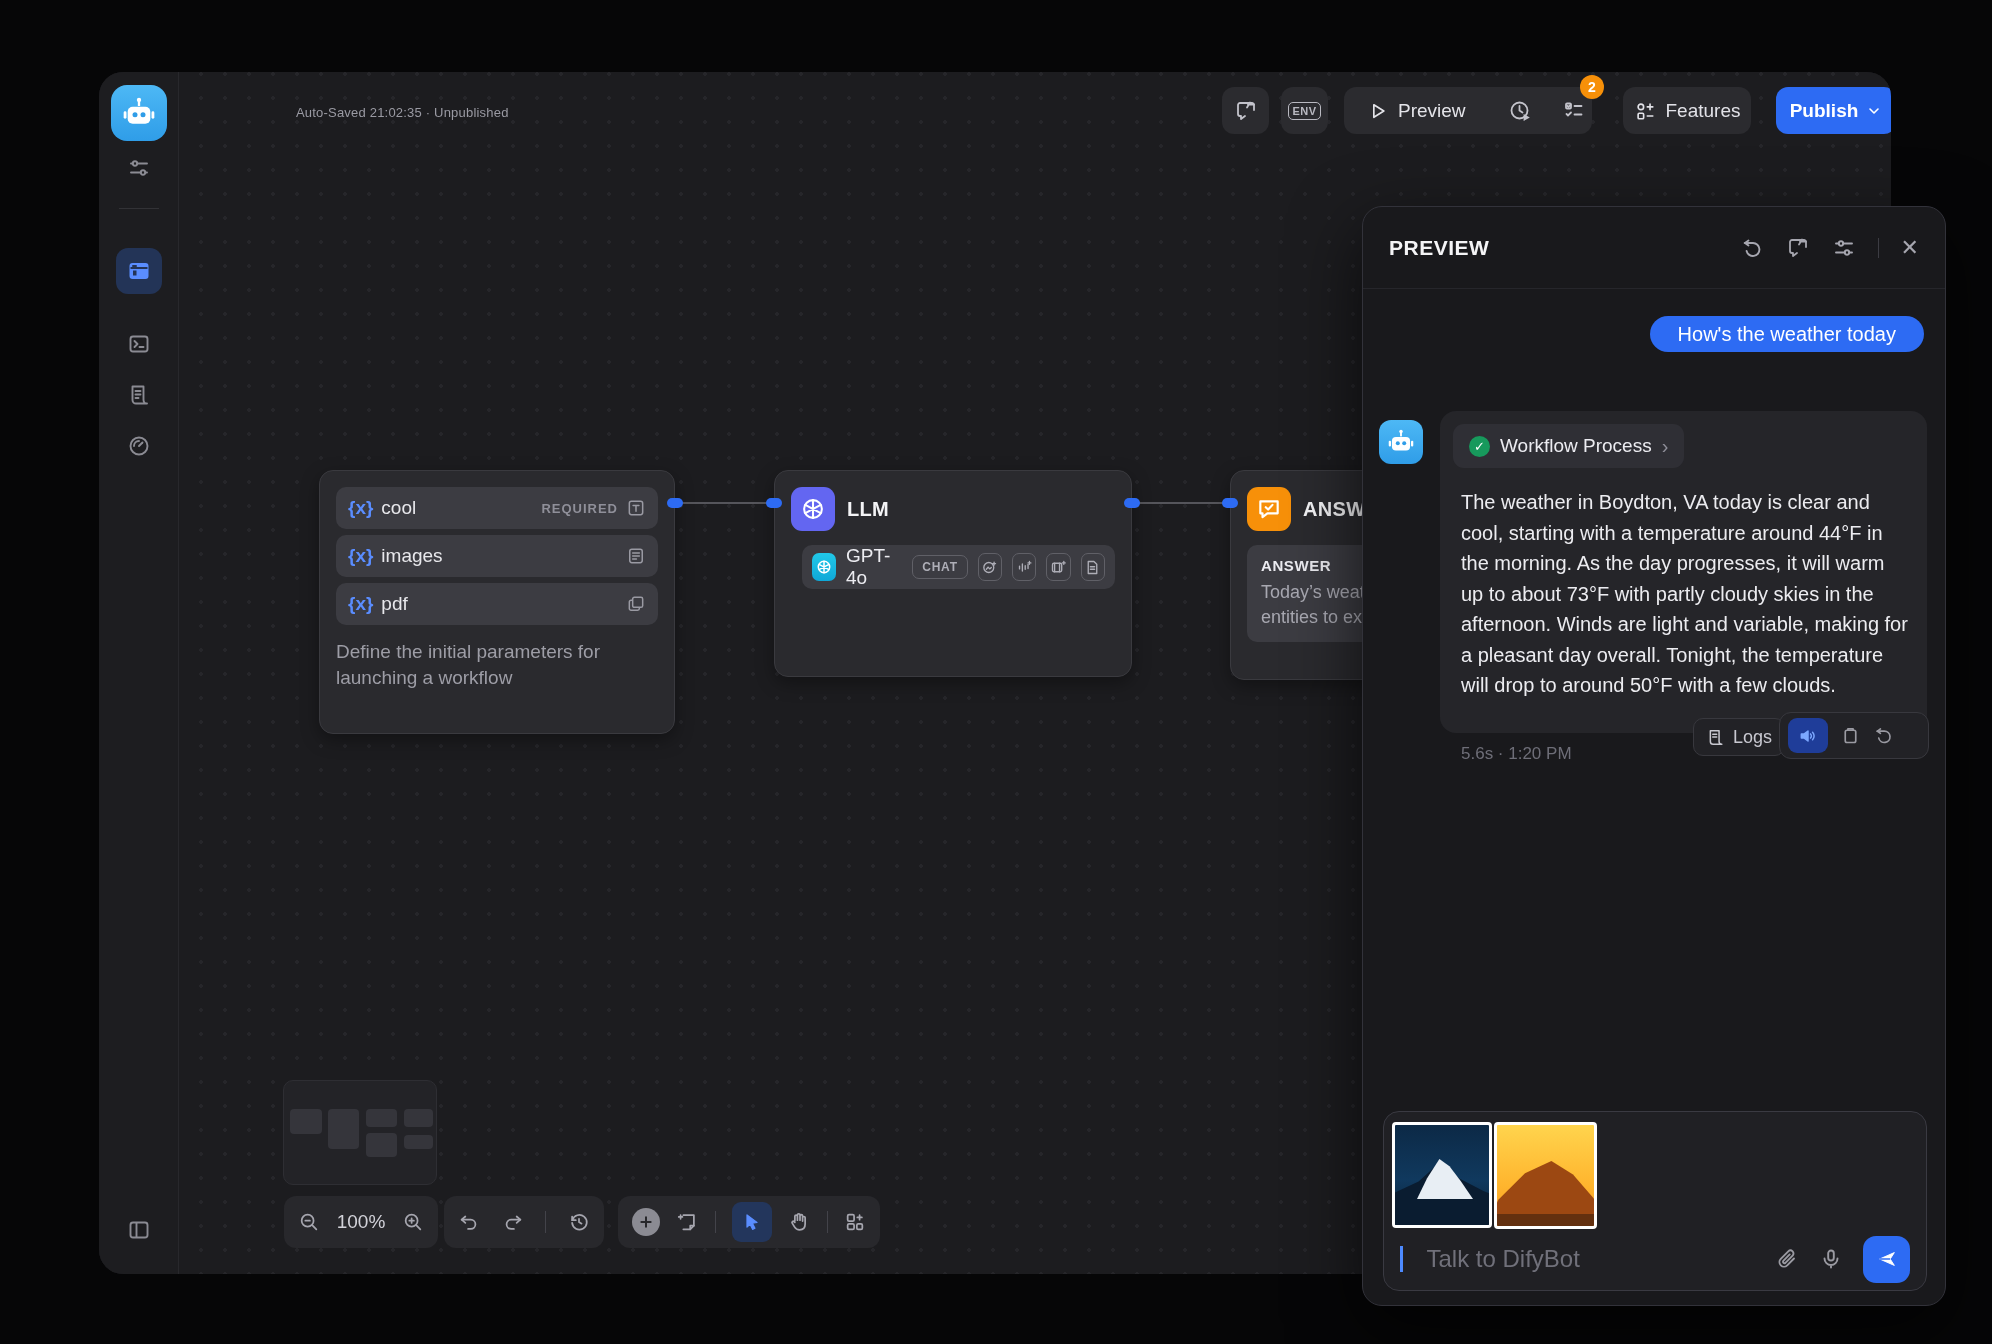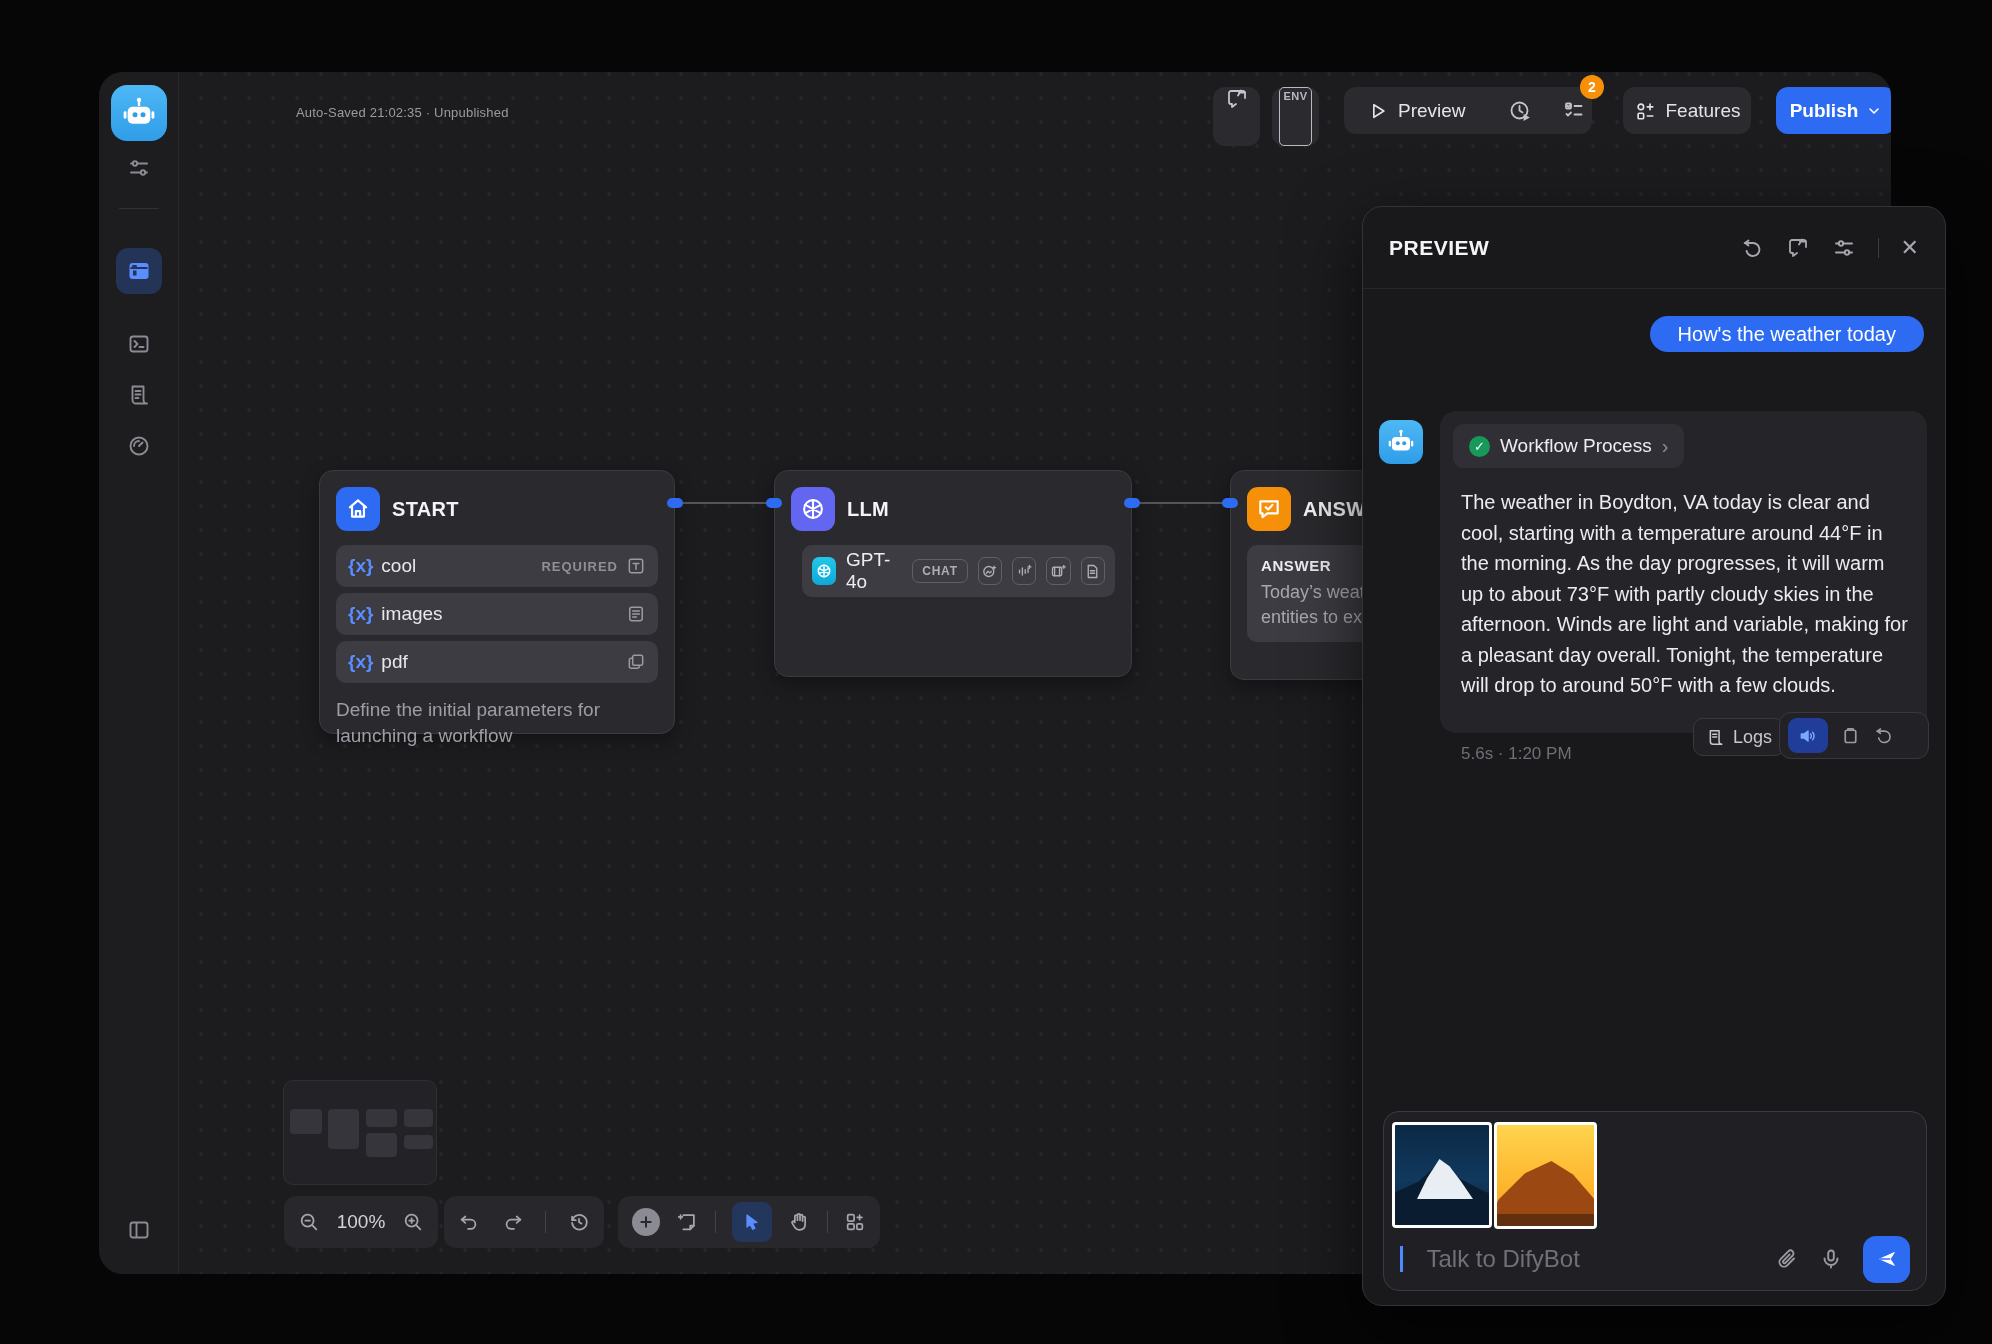--- a/index.html
+++ b/index.html
@@ -21,22 +21,22 @@
   .logo { position:absolute; left:12px; top:13px; width:56px; height:56px; border-radius:16px;
           background:linear-gradient(180deg,#4db8f5,#2f9de8);
           display:flex; align-items:center; justify-content:center; }
   .side-ic { position:absolute; left:17px; width:46px; height:46px; border-radius:12px;
              display:flex; align-items:center; justify-content:center; color:#8b8b93; }
   .side-ic.sel { background:#233457; color:#5a8dff; }
   .side-div { position:absolute; left:20px; top:136px; width:40px; height:1px; background:#323236; }
 
   
   .autosave { position:absolute; left:117px; top:33px; font-size:13px; color:#9a9aa3; letter-spacing:.2px; }
-  .tb-btn { position:absolute; top:15px; height:59px; border-radius:12px; background:#2b2b2f;
-            display:flex; justify-content:center; color:#c3c3cb; }
+  .tb-btn { position:absolute; top:15px; height:47px; border-radius:12px; background:#2b2b2f;
+            display:flex; align-items:center; justify-content:center; color:#c3c3cb;margin-left:9px; }
   .tb-group { position:absolute; left:1165px; top:15px; width:248px; height:47px; border-radius:12px;
               background:#2b2b2f; display:flex; align-items:center; color:#e4e4e9; }
   .tb-group .vdiv { width:1px; height:22px; background:#46464c; }
   .badge { position:absolute; left:1401px; top:3px; width:24px; height:24px; border-radius:50%;
            background:#f79009; color:#fff; font-size:14px; font-weight:700;
            display:flex; align-items:center; justify-content:center; z-index:5; }
   .features-btn { position:absolute; left:1444px; top:15px; width:128px; height:47px; border-radius:12px;
                   background:#2b2b2f; color:#e2e2e8; font-size:19px; display:flex; gap:10px;
                   align-items:center; justify-content:center; }
   .publish-btn { position:absolute; left:1597px; top:15px; width:120px; height:47px; border-radius:12px;
@@ -54,21 +54,21 @@
   .frow { height:42px; background:#3c3c42; border-radius:10px; display:flex; align-items:center;
           padding:0 12px; margin-bottom:6px; color:#e8e8ec; font-size:19px; gap:8px; }
   .vx { color:#5a8dff; font-weight:600; }
   .frow .spacer { flex:1; }
   .req { color:#8f8f99; font-size:13px; letter-spacing:1px; font-weight:600; }
   .rowic { color:#9a9aa3; display:flex; }
   .node-desc { color:#9d9da6; font-size:19px; line-height:26px; margin-top:14px; }
   .edge { position:absolute; height:2px; background:#55555b; z-index:1; }
   .handle { position:absolute; width:16px; height:10px; border-radius:5px; background:#2d6bf3; z-index:4; }
 
-  .model-row { height:52px; background:#3c3c42; border-radius:10px; display:flex; align-items:center;
+  .model-row { height:44px; background:#3c3c42; border-radius:10px; display:flex; align-items:center;
                padding:0 10px; gap:10px;margin-left:11px; }
   .gpt-ava { width:28px; height:28px; border-radius:7px; background:linear-gradient(180deg,#21c8e8,#0fa8d8);
              display:flex; align-items:center; justify-content:center; }
   .model-name { color:#ececf1; font-size:19px; }
   .chat-chip { border:1.5px solid #606067; border-radius:7px; color:#aeaeb7; font-size:12px; font-weight:700;
                letter-spacing:.8px; padding:4px 9px; margin-left:auto; }
   .cap-chip { border:1.5px solid #606067; border-radius:7px; width:28px; height:28px;
               display:flex; align-items:center; justify-content:center; color:#aeaeb7; }
   .ans-box { background:#3c3c42; border-radius:10px; padding:12px 14px; }
   .ans-label { color:#ececf1; font-size:15px; font-weight:700; letter-spacing:.6px; margin-bottom:6px; }
@@ -219,30 +219,20 @@
       </div>
 
       <div class="edge" style="left:496px; top:430px; width:99px;"></div>
       <div class="edge" style="left:953px; top:430px; width:98px;"></div>
       <div class="handle" style="left:488px; top:426px;"></div>
       <div class="handle" style="left:587px; top:426px;"></div>
       <div class="handle" style="left:945px; top:426px;"></div>
       <div class="handle" style="left:1043px; top:426px;"></div>
 
       <div class="node" style="left:140px; top:398px; width:356px; height:264px;">
-        <div class="node-head">
-          <div class="node-ic" style="background:#2d6bf3;">
-            <svg class="ic" width="26" height="26" viewBox="0 0 24 24" fill="none" stroke="#fff" stroke-width="2" stroke-linecap="round" stroke-linejoin="round">
-                <path d="M4.5 10.5L12 4l7.5 6.5"></path>
-                <path d="M6.5 9.5V19h11V9.5"></path>
-                <path d="M10 19v-5h4v5"></path>
-              </svg>
-          </div>
-          <div class="node-title">START</div>
-        </div>
         <div class="frow">
           <span class="vx">{x}</span>
           <span>cool</span>
           <span class="spacer"></span>
           <span class="req">REQUIRED</span>
           <span class="rowic">
             <svg class="ic" width="20" height="20" viewBox="0 0 24 24" fill="none" stroke="#9a9aa3" stroke-width="1.8">
                 <rect x="4" y="4" width="16" height="16" rx="2.5"></rect>
                 <path d="M8.5 9h7M12 9v7" stroke-linecap="round"></path>
               </svg>

